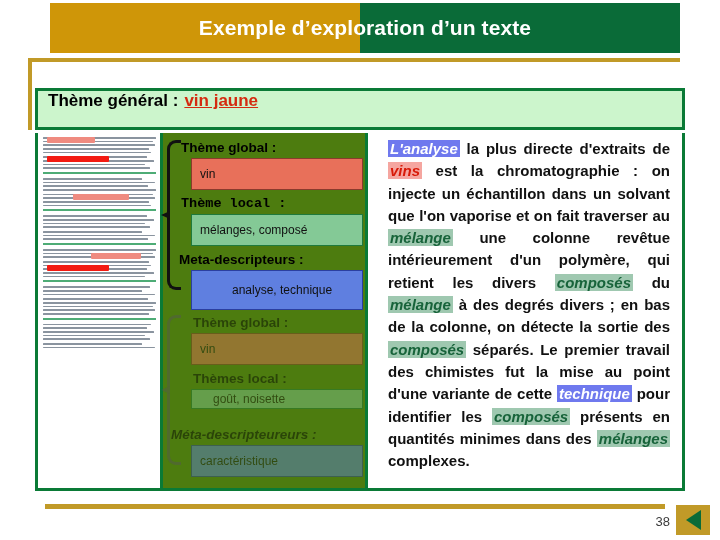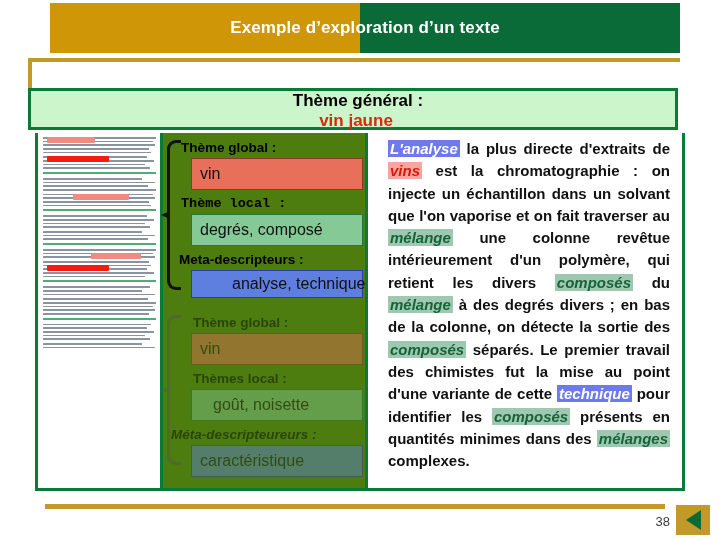--- a/index.html
+++ b/index.html
@@ -27,21 +27,21 @@
     left: 0; top: 0;
     width: 310px; height: 100%;
     background: #cf9608;
   }
   #title-text {
     position: absolute;
     left: 0; top: 0;
     width: 100%; height: 100%;
     display: flex; align-items: center; justify-content: center;
     color: #ffffff;
-    font-size: 17px;
+    font-size: 21px;
     font-weight: bold;
     letter-spacing: 0.1px;
     white-space: nowrap;
   }
 
   
   #gold-rule-top {
     position: absolute;
     left: 28px; top: 58px;
     width: 652px; height: 4px;
@@ -50,26 +50,26 @@
   #gold-rule-left {
     position: absolute;
     left: 28px; top: 58px;
     width: 4px; height: 72px;
     background: #c19a28;
   }
 
   
   #theme-general-box {
     position: absolute;
-    left: 28px; top: 88px;
+    left: 35px; top: 88px;
     width: 650px; height: 42px;
     background: #ccf5cc;
     border: 3px solid #0a7a36;
     box-sizing: border-box;
-    display: flex; align-items: center; flex-direction: column;
+    display: flex; 
   }
   #theme-general-label {
     font-size: 17px;
     font-weight: bold;
     color: #000000;
     margin-left: 10px;
     white-space: nowrap;
   }
   #theme-general-value {
     font-size: 17px;
@@ -169,21 +169,21 @@
     position: absolute;
     font-size: 13.5px;
     font-weight: bold;
     color: #000000;
     white-space: nowrap;
   }
   .theme-chip {
     position: absolute;
     box-sizing: border-box;
     display: flex; align-items: center;
-    font-size: 16px;
+    font-size: 12px;
     color: #111111;
     padding-left: 8px;
     white-space: nowrap;
   }
   .chip-global   { background: #e8705a; border: 1px solid #8a3b2c; }
   .chip-local    { background: #84c996; border: 1px solid #1f7a3d; }
   .chip-meta     { background: #5f7fe0; border: 1px solid #2b3fa0; }
 
   
   #seg-col {
@@ -361,31 +361,31 @@
         <div class="doc-line" style="width: 99%;"></div>
       </div>
     </div>
 
   <div id="themes-col">
     <div class="theme-group" id="theme-group-1">
       <div class="brace"></div>
       <div class="theme-caption" style="left:18px; top:4px;">Thème global :</div>
       <div class="theme-chip chip-global" style="left:28px; top:22px; width:172px; height:32px;">vin</div>
       <div class="theme-caption" style="left:18px; top:60px;font-family:Liberation Mono, monospace;">Thème local :</div>
-      <div class="theme-chip chip-local" style="left:28px; top:78px; width:172px; height:32px;">degrés, composé</div>
+      <div class="theme-chip chip-local" style="left:28px; top:78px; width:172px; height:32px;">mélanges, composé</div>
       <div class="theme-caption" style="left:16px; top:116px;">Meta-descripteurs :</div>
-      <div class="theme-chip chip-meta" style="left:28px; top:134px; width:172px; height:28px;padding-left:40px;">analyse, technique</div>
+      <div class="theme-chip chip-meta" style="left:28px; top:134px; width:172px; height:40px;padding-left:40px;">analyse, technique</div>
     </div>
 
     <div class="theme-group" id="theme-group-2">
       <div class="brace"></div>
       <div class="theme-caption" style="left:30px; top:4px;">Thème global :</div>
       <div class="theme-chip chip-global" style="left:28px; top:22px; width:172px; height:32px;">vin</div>
       <div class="theme-caption" style="left:30px; top:60px;">Thèmes local :</div>
-      <div class="theme-chip chip-local" style="left:28px; top:78px; width:172px; height:32px;padding-left:21px;">goût, noisette</div>
+      <div class="theme-chip chip-local" style="left:28px; top:78px; width:172px; height:20px;padding-left:21px;">goût, noisette</div>
       <div class="theme-caption" style="left:8px; top:116px;font-style:italic;">Méta-descripteureurs :</div>
       <div class="theme-chip chip-meta" style="left:28px; top:134px; width:172px; height:32px;">caractéristique</div>
     </div>
   </div>
 
   <div id="seg-col">
     <div id="seg-body"><span class="hl hl-blue">L'analyse</span><span class="w"> la plus directe d'extraits de </span><span class="hl hl-red">vins</span><span class="w"> est la chromatographie : on injecte un échantillon dans un solvant que l'on vaporise et on fait traverser au </span><span class="hl hl-green">mélange</span><span class="w"> une colonne revêtue intérieurement d'un polymère, qui retient les divers </span><span class="hl hl-green">composés</span><span class="w"> du </span><span class="hl hl-green">mélange</span><span class="w"> à des degrés divers ; en bas de la colonne, on détecte la sortie des </span><span class="hl hl-green">composés</span><span class="w"> séparés. Le premier travail des chimistes fut la mise au point d'une variante de cette </span><span class="hl hl-blue">technique</span><span class="w"> pour identifier les </span><span class="hl hl-green">composés</span><span class="w"> présents en quantités minimes dans des </span><span class="hl hl-green">mélanges</span><span class="w"> complexes.</span></div>
   </div>
 </div>
 

